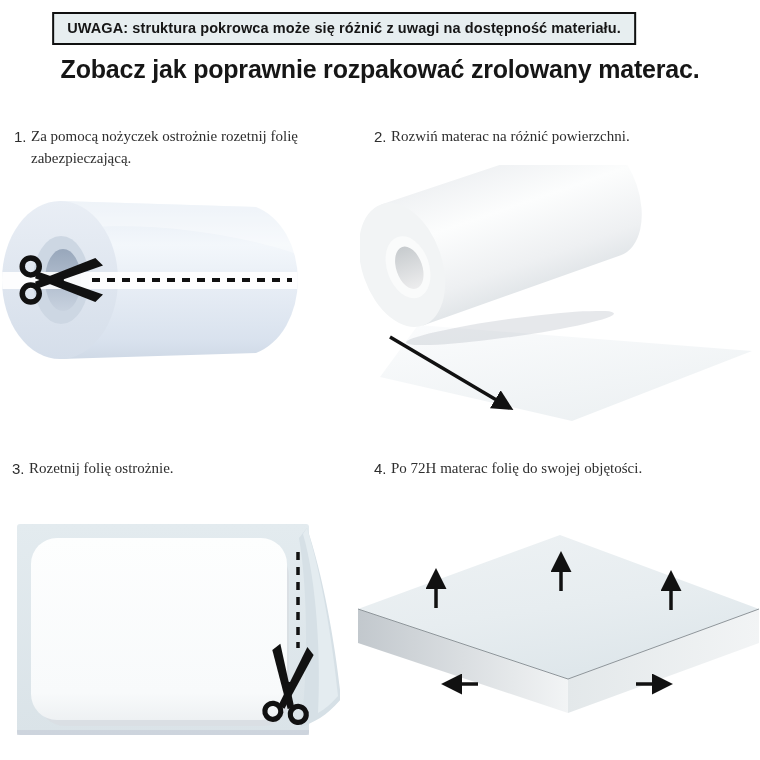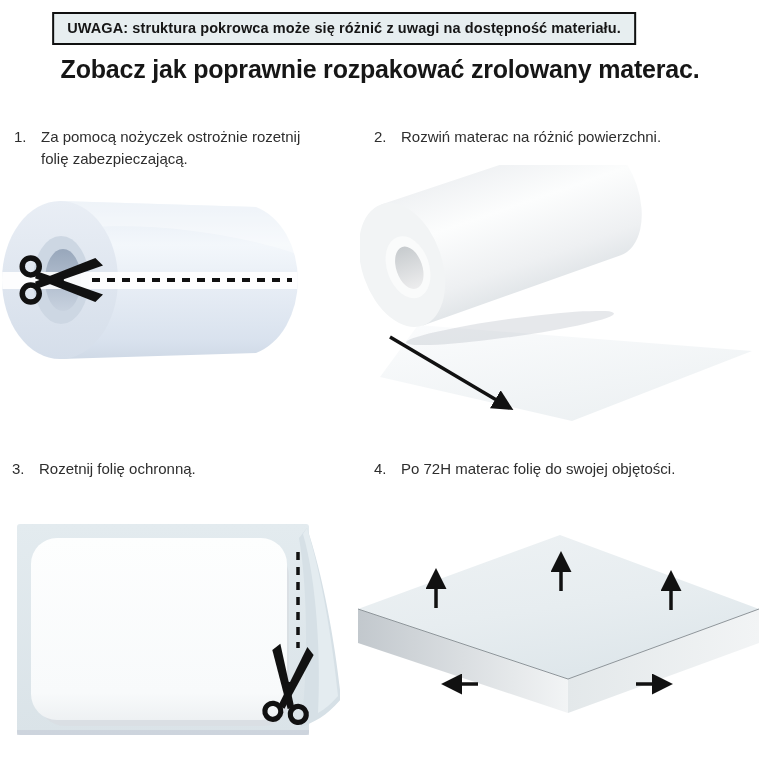--- a/index.html
+++ b/index.html
@@ -17,21 +17,21 @@
     font-size:14.5px;font-weight:bold;color:#161616;letter-spacing:0.1px;
   }
 
   .title{
     position:absolute;top:55px;left:0;width:760px;text-align:center;
     font-size:25px;font-weight:bold;color:#161616;letter-spacing:-0.2px;
   }
 
   .caption{position:absolute;display:flex;font-size:15px;line-height:1.45;color:#2e2e2e;}
   .caption .num{flex:0 0 16px;}
-  .caption .txt{margin-left:11px;}
+  .caption .txt{margin-left:1px;font-family:Liberation Serif, serif;}
   #cap1{left:14px;top:126px;width:330px;}
   #cap1 .txt{width:290px;}
   #cap2{left:374px;top:126px;width:380px;}
   #cap3{left:12px;top:458px;width:330px;}
   #cap4{left:374px;top:458px;width:386px;}
 
   .illus{position:absolute;}
   #il1{left:0;top:190px;}
   #il2{left:360px;top:165px;}
   #il3{left:5px;top:510px;}
@@ -63,21 +63,21 @@
   <div class="caption" id="cap1">
     <span class="num">1.</span>
     <span class="txt">Za pomocą nożyczek ostrożnie rozetnij folię zabezpieczającą.</span>
   </div>
   <div class="caption" id="cap2">
     <span class="num">2.</span>
     <span class="txt">Rozwiń materac na różnić powierzchni.</span>
   </div>
   <div class="caption" id="cap3">
     <span class="num">3.</span>
-    <span class="txt">Rozetnij folię ochronną.</span>
+    <span class="txt">Rozetnij folię ostrożnie.</span>
   </div>
   <div class="caption" id="cap4">
     <span class="num">4.</span>
     <span class="txt">Po 72H materac folię do swojej objętości.</span>
   </div>
 
   <svg id="il1" class="illus" width="340" height="185" viewBox="0 0 340 185">
     <defs>
       <linearGradient id="g1body" x1="0" y1="0" x2="0" y2="1">
         <stop offset="0" stop-color="#e6edf5"></stop>

